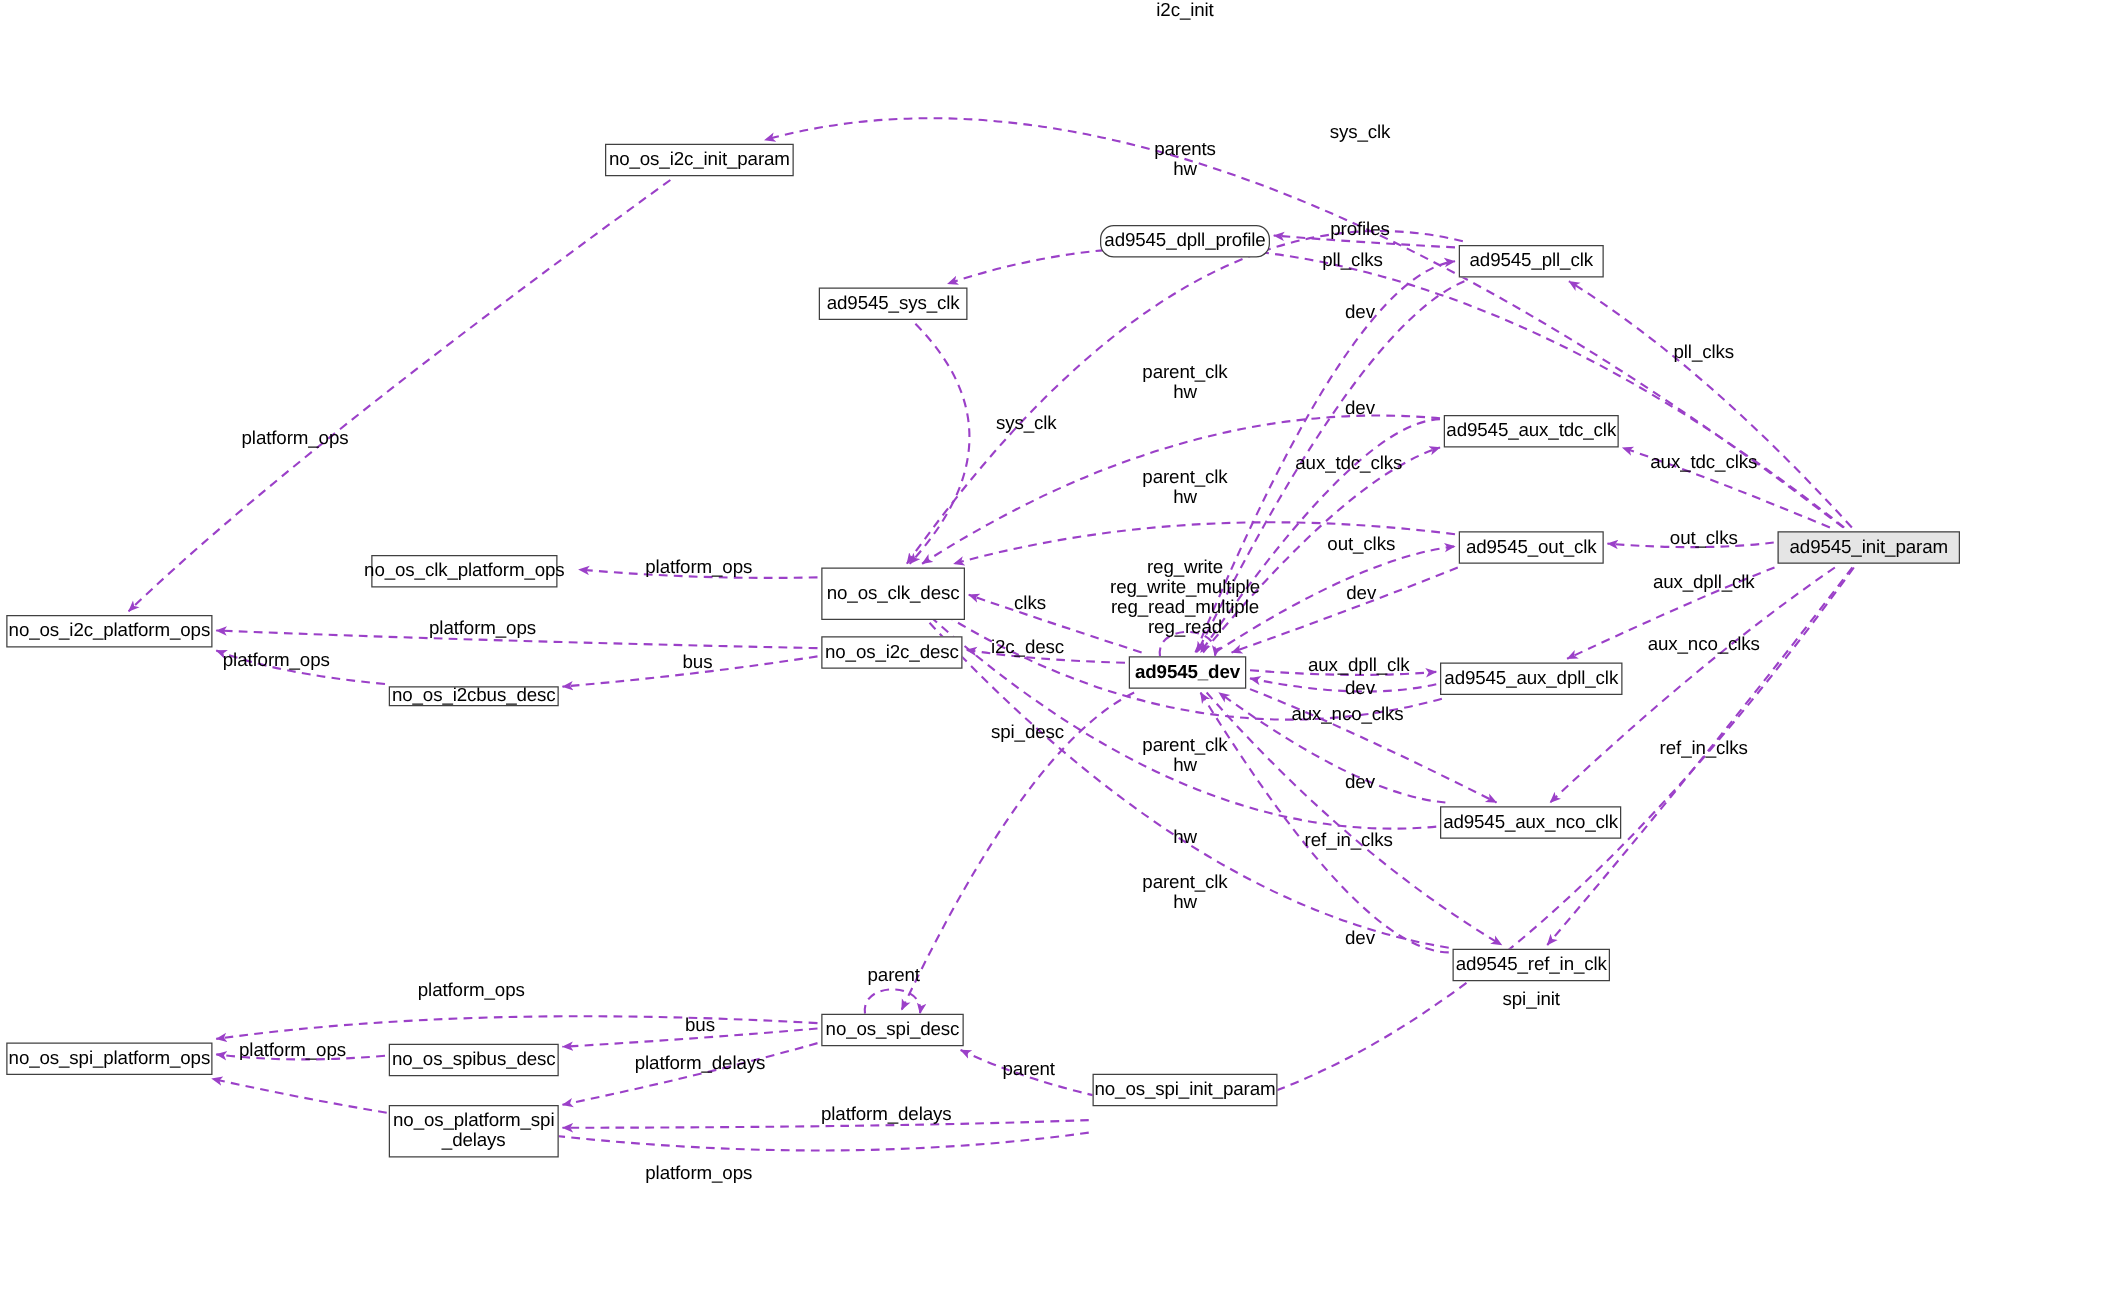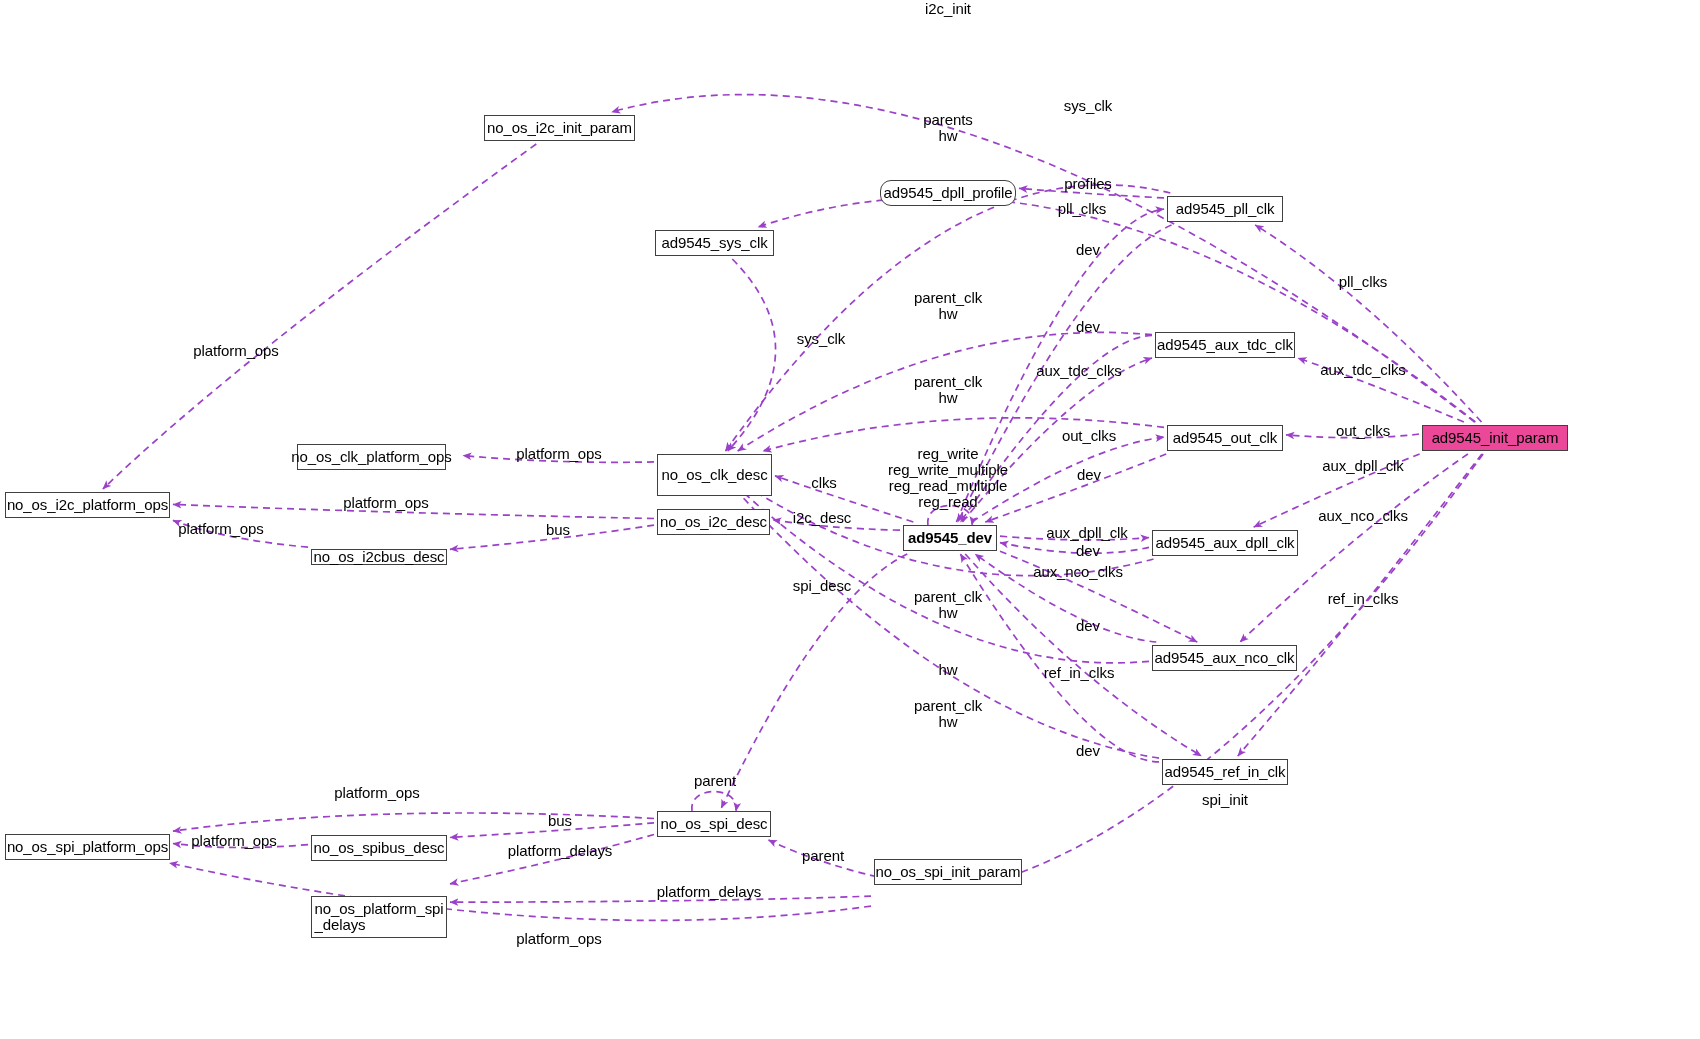--- a/index.html
+++ b/index.html
@@ -25,27 +25,27 @@
     position: absolute;
     box-sizing: border-box;
     border: 1px solid #404040;
     background: #ffffff;
     color: #000000;
     font-size: 15px;
     line-height: 1.06;
     display: flex;
     align-items: center;
     justify-content: center;
-    text-align: left;
+    text-align: center;
     white-space: pre;
     letter-spacing: -0.1px;
     z-index: 5;
   }
   .node.root {
-    background: #ec4899;
+    background: #e5e5e5;
   }
   .edge-label {
     position: absolute;
     font-size: 15px;
     color: #000000;
     white-space: pre;
     text-align: center;
     line-height: 1.06;
     transform: translate(-50%, -50%);
     letter-spacing: -0.1px;
@@ -125,21 +125,21 @@
       <div class="node" style="left: 5px; top: 492px; width: 165px; height: 26px;">no_os_i2c_platform_ops</div>
       <div class="node" style="left: 657px; top: 509px; width: 113px; height: 26px;">no_os_i2c_desc</div>
       <div class="node" style="left: 903px; top: 525px; width: 94px; height: 26px; font-weight: bold;">ad9545_dev</div>
       <div class="node" style="left: 1152px; top: 530px; width: 146px; height: 26px;">ad9545_aux_dpll_clk</div>
       <div class="node" style="left: 311px; top: 549px; width: 136px; height: 16px;">no_os_i2cbus_desc</div>
       <div class="node" style="left: 1152px; top: 645px; width: 145px; height: 26px;">ad9545_aux_nco_clk</div>
       <div class="node" style="left: 1162px; top: 759px; width: 126px; height: 26px;">ad9545_ref_in_clk</div>
       <div class="node" style="left: 657px; top: 811px; width: 114px; height: 26px;">no_os_spi_desc</div>
       <div class="node" style="left: 5px; top: 834px; width: 165px; height: 26px;">no_os_spi_platform_ops</div>
       <div class="node" style="left: 311px; top: 835px; width: 136px; height: 26px;">no_os_spibus_desc</div>
-      <div class="node" style="left: 311px; top: 884px; width: 136px; height: 42px; margin-top: 12px;">no_os_platform_spi
+      <div class="node" style="left: 311px; top: 884px; width: 136px; height: 42px;">no_os_platform_spi
 _delays</div>
       <div class="node" style="left: 874px; top: 859px; width: 148px; height: 26px;">no_os_spi_init_param</div>
     </div>
   <div id="label-layer">
       <div class="edge-label" style="left: 948px; top: 9px;">i2c_init</div>
       <div class="edge-label" style="left: 1088px; top: 106px;">sys_clk</div>
       <div class="edge-label" style="left: 948px; top: 128px;">parents
 hw</div>
       <div class="edge-label" style="left: 1088px; top: 184px;">profiles</div>
       <div class="edge-label" style="left: 1082px; top: 209px;">pll_clks</div>

